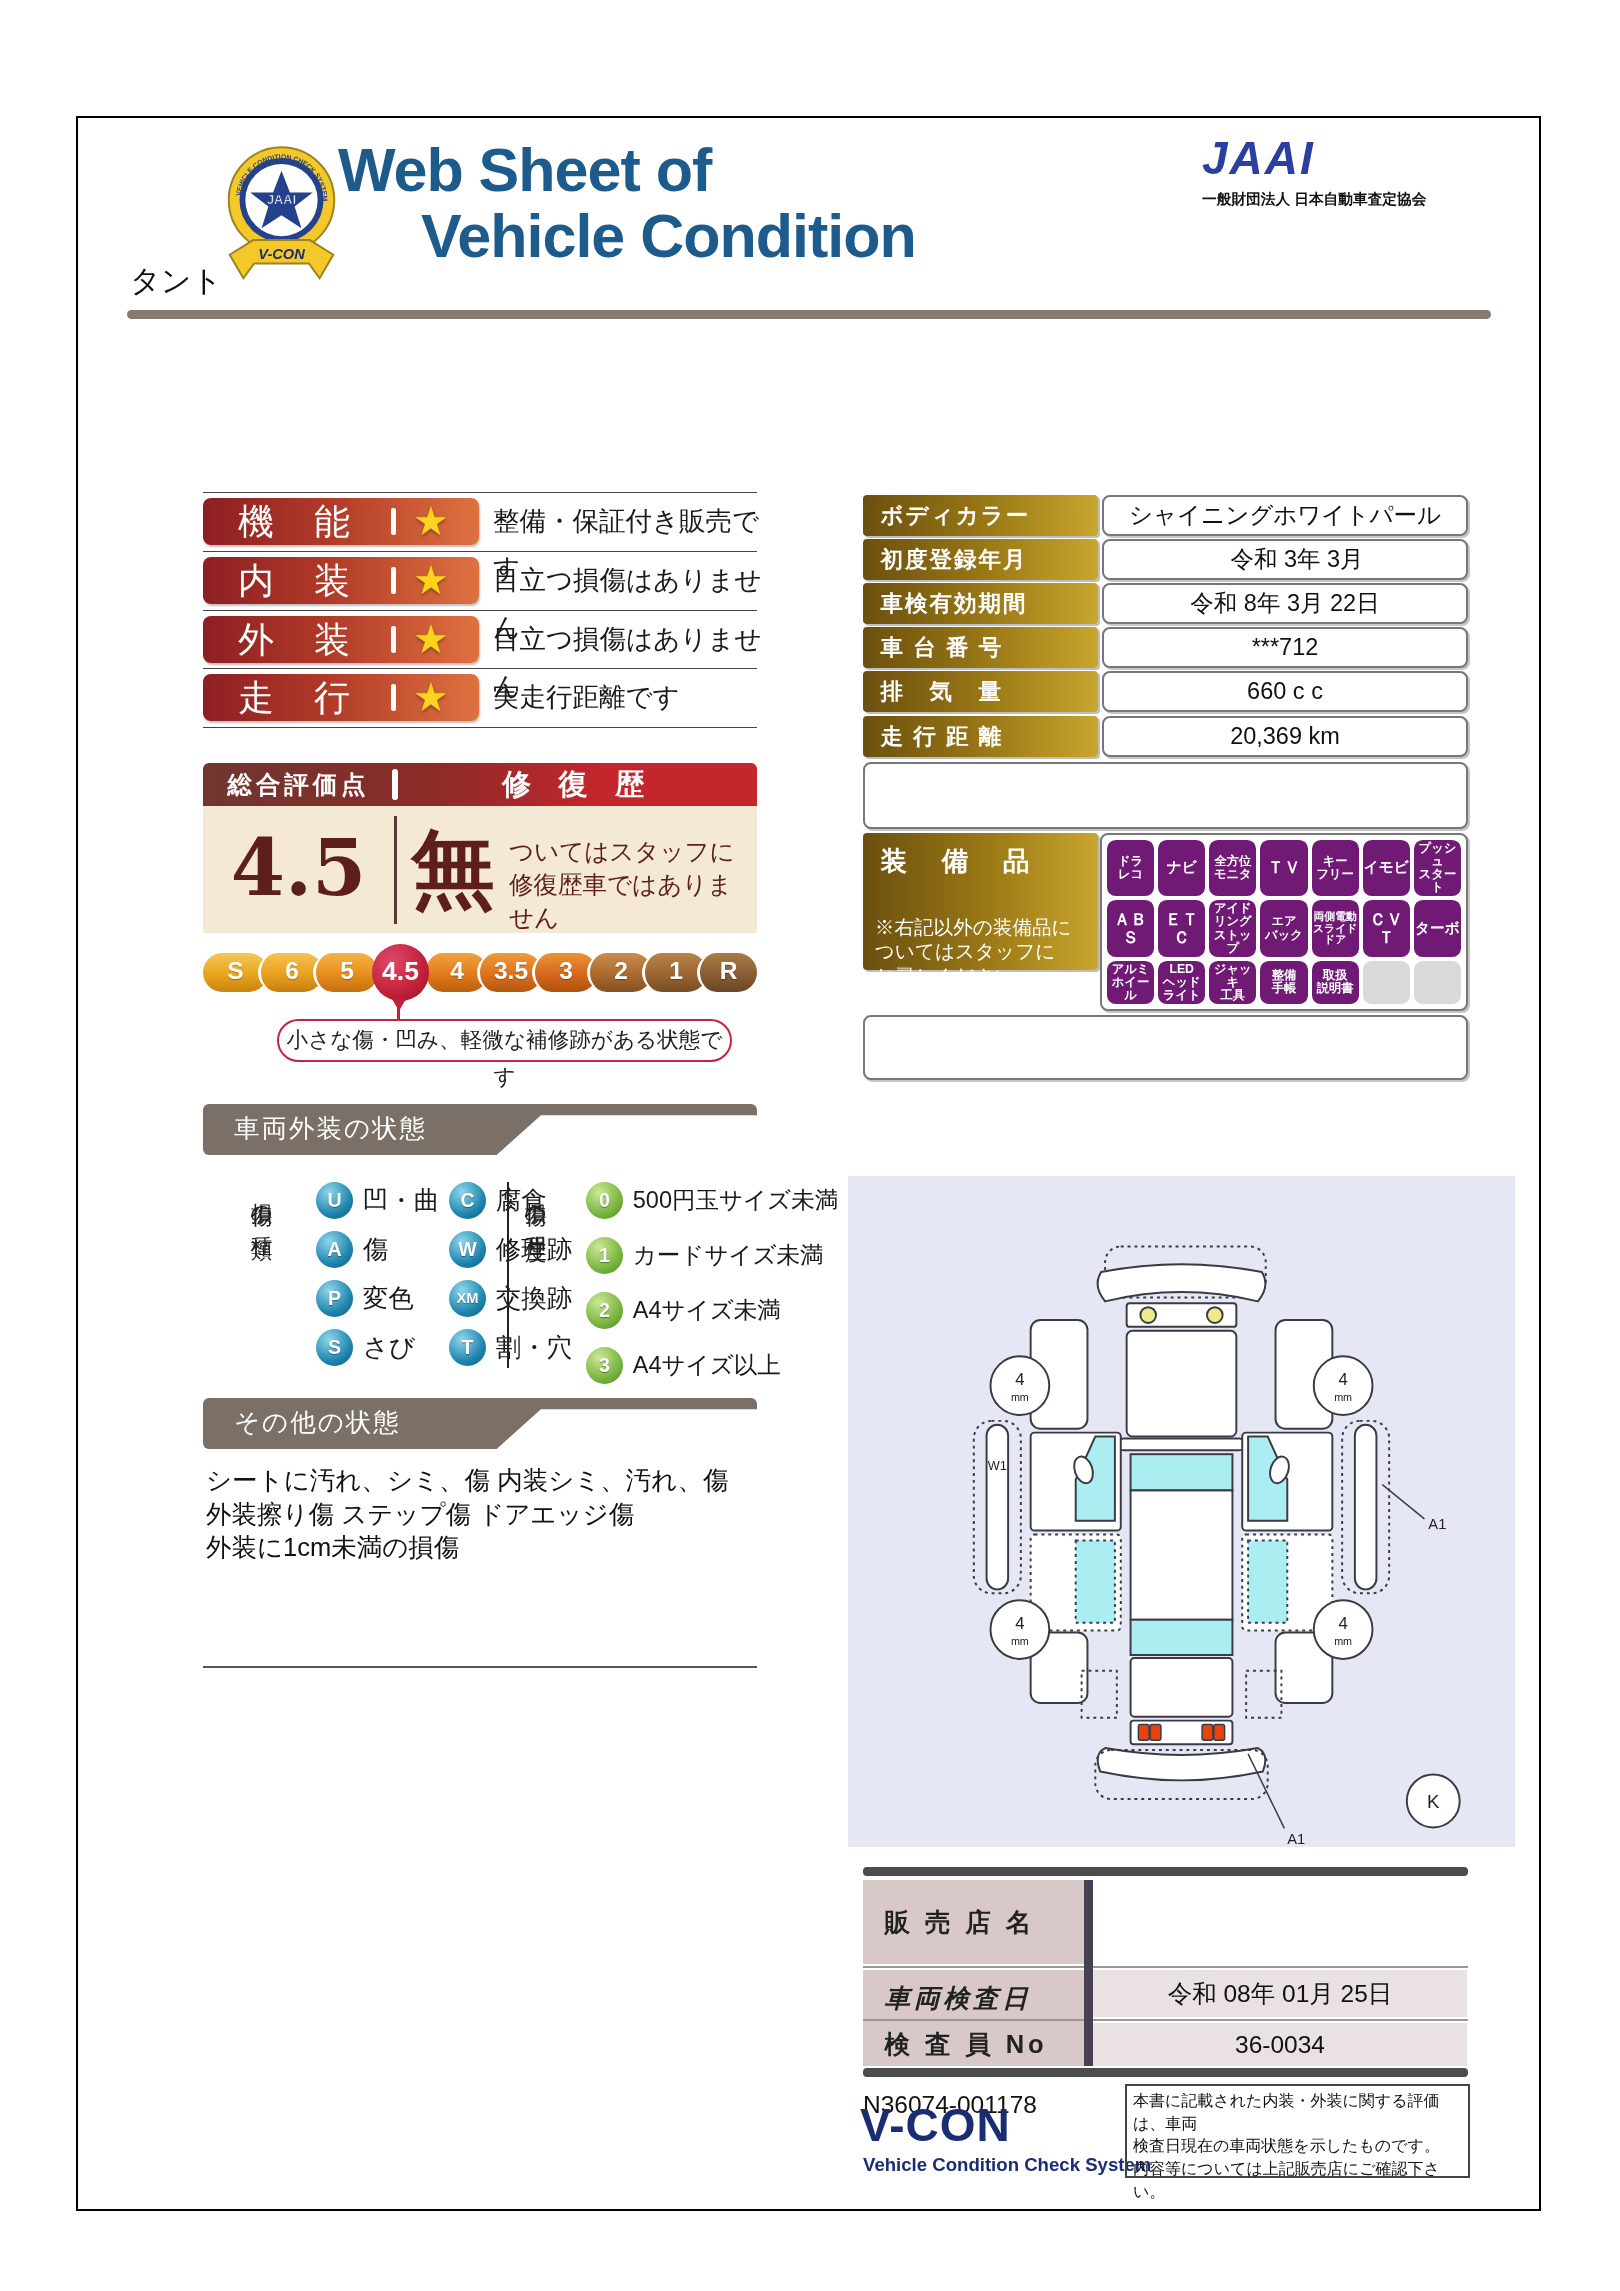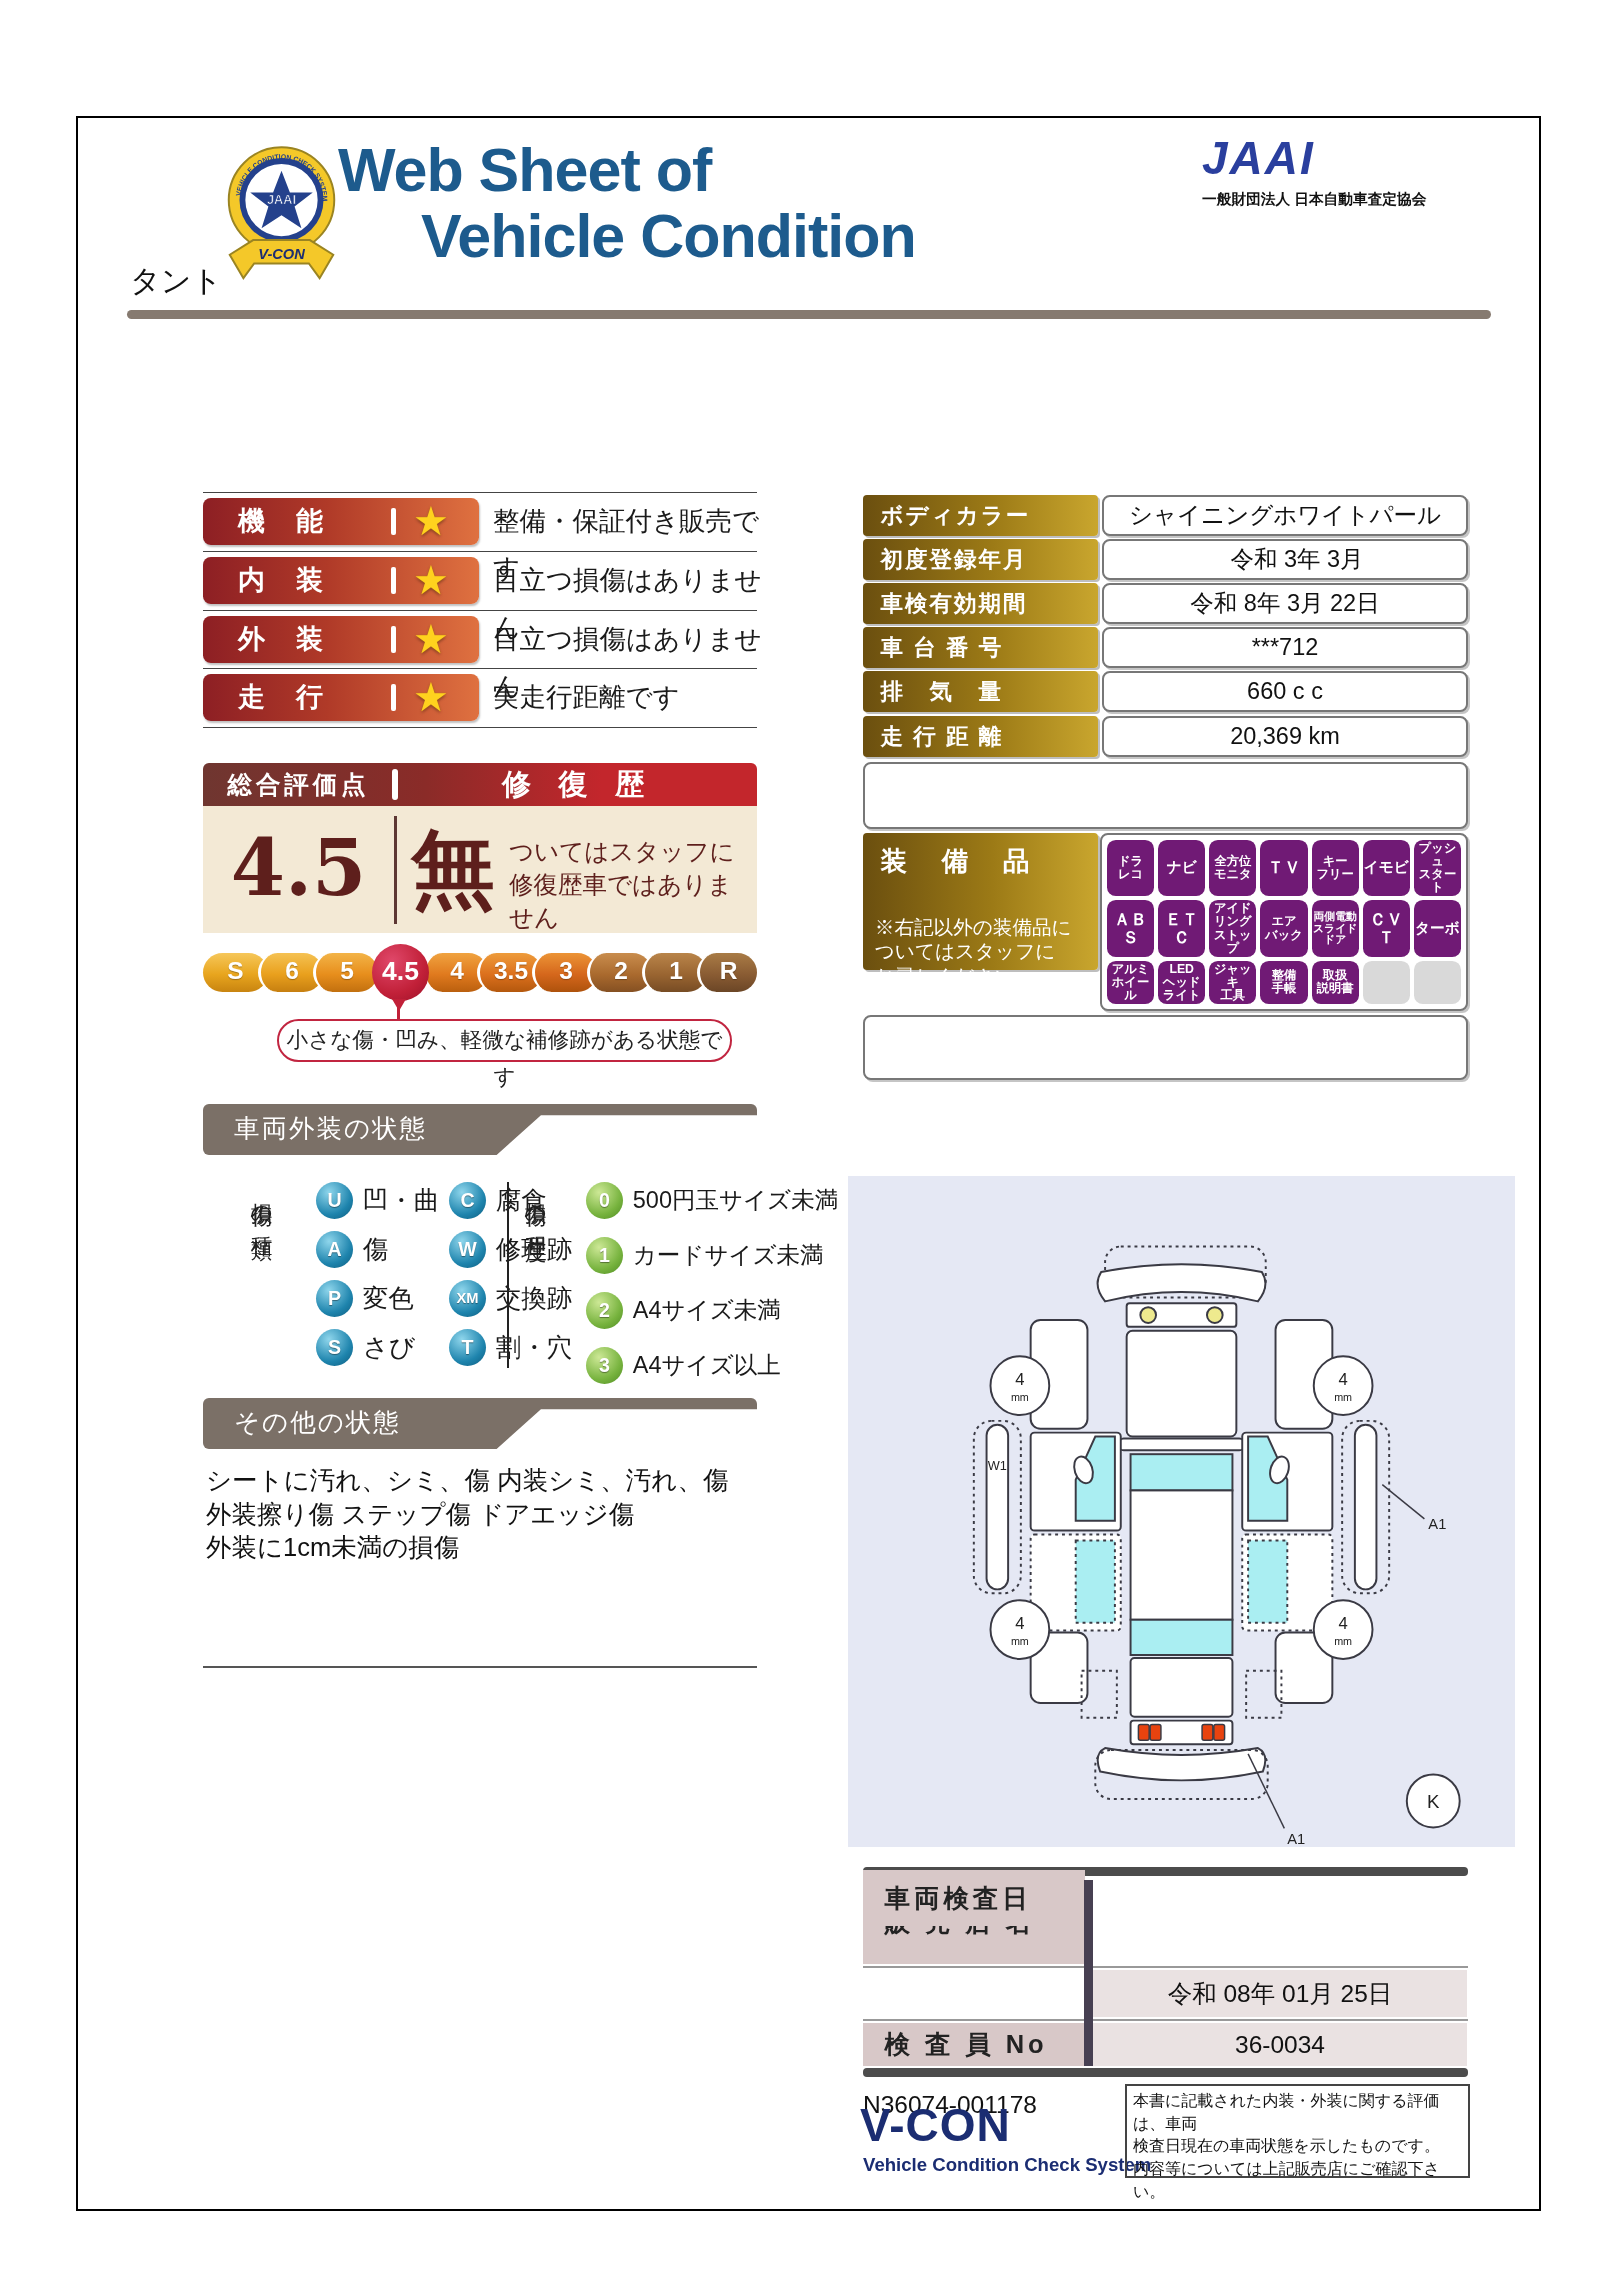--- a/index.html
+++ b/index.html
@@ -12,21 +12,21 @@
   .title1{left:338px;top:135px;font-size:61px;font-weight:800;color:#1d5b8d;letter-spacing:-1px;}
   .title2{left:421px;top:201px;font-size:61px;font-weight:800;color:#1d5b8d;letter-spacing:-1px;}
   .jaai{left:1202px;top:131px;font-size:46px;font-weight:900;font-style:italic;color:#2a3f9e;letter-spacing:2px;}
   .jaai-org{left:1202px;top:190px;font-size:14.7px;font-weight:700;color:#111;}
   .vname{left:130px;top:261px;font-size:30px;font-weight:500;}
   .rule1{left:127px;top:310px;width:1364px;height:8.8px;background:#867a70;border-radius:4.9px;}
 
   
   .hline{background:#444;height:1px;width:554px;left:203px;}
   .rbar{left:203px;width:276px;height:47px;border-radius:7.8px;background:linear-gradient(90deg,#8d1f24,#b03a28 45%,#df7140);box-shadow:1px 2px 2px rgba(0,0,0,.25);}
-  .rbar .lab{position:absolute;left:35px;top:0;line-height:47px;font-size:27px;font-weight:700;color:#fff;letter-spacing:2px;}
+  .rbar .lab{position:absolute;left:35px;top:0;line-height:47px;font-size:36px;font-weight:400;color:#fff;letter-spacing:2px;}
   .rbar .sep{position:absolute;left:188px;top:9.8px;width:4.9px;height:27.4px;background:#fff;border-radius:2px;}
   .rbar .star{position:absolute;left:210px;top:1px;font-size:40px;line-height:45px;color:#ffd21e;text-shadow:0 0 2px #b8741a,0 2px 2.9px rgba(0,0,0,.35);}
   .rdesc{left:493px;width:274px;font-size:26.5px;line-height:47px;color:#1a1a1a;}
 
   
   .ovh{left:203px;top:763px;width:554px;height:43px;border-radius:5.9px 5.9px 0 0;background:linear-gradient(90deg,#6f3630,#8a2b28 40%,#c3262c 72%,#c3262c);}
   .ovh .l{position:absolute;left:0;width:191px;text-align:center;line-height:43px;color:#fff;font-size:24.5px;font-weight:700;letter-spacing:3.9px;}
   .ovh .r{position:absolute;left:196px;width:358px;text-align:center;line-height:43px;color:#fff;font-size:29px;font-weight:700;letter-spacing:9.8px;}
   .ovh .vsep{position:absolute;left:189px;top:5.9px;width:5.9px;height:31px;background:#fff;border-radius:2.9px;}
   .ovb{left:203px;top:806px;width:554px;height:127px;background:#f3e9d5;}
@@ -367,21 +367,21 @@
       <g>
         <circle cx="597" cy="638" r="27" class="dg"></circle>
         <text x="597" y="645" font-size="19" text-anchor="middle" class="dgt">K</text>
       </g>
     </svg>
   </div>
 
   <div class="abs dbar" style="top:1867px;"></div>
   <div class="abs drow-label" style="top:1880px;height:84px;">販 売 店 名</div>
   <div class="abs dsep" style="top:1966px;"></div>
-  <div class="abs drow-label" style="top:1870px;height:56px;">車両検査日</div>
+  <div class="abs drow-label" style="top:1970px;height:56px;font-style:italic;">車両検査日</div>
   <div class="abs drow-value" style="top:1970px;height:47px;">令和 08年 01月 25日</div>
   <div class="abs dsep" style="top:2019px;"></div>
   <div class="abs drow-label" style="top:2023px;height:43px;">検 査 員 No</div>
   <div class="abs drow-value" style="top:2023px;height:43px;">36-0034</div>
   <div class="abs ddiv"></div>
   <div class="abs dbar" style="top:2068px;"></div>
 
   <div class="abs docno">N36074-001178</div>
   <div class="abs vcon">V-CON</div>
   <div class="abs vconsub">Vehicle Condition Check System</div>

